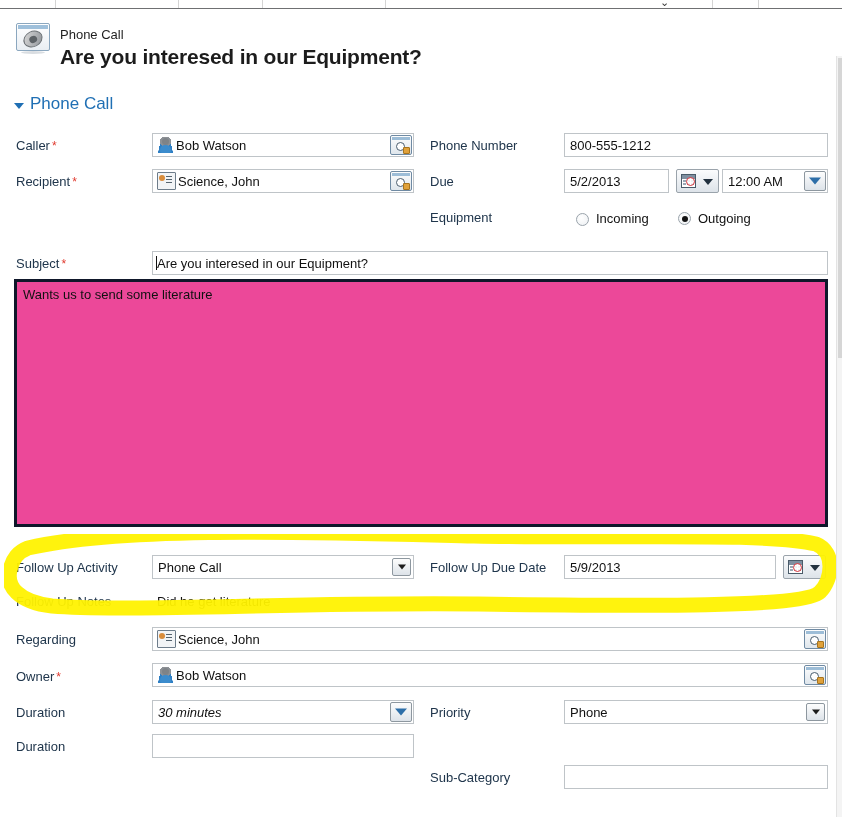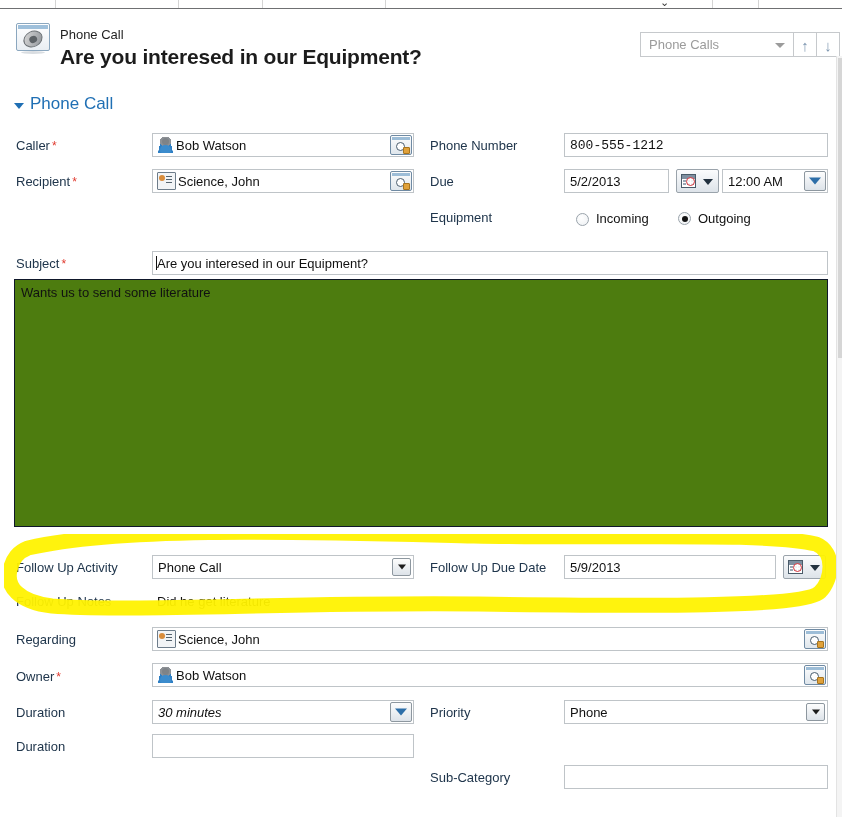--- a/index.html
+++ b/index.html
@@ -403,22 +403,22 @@
     width: 6px; height: 6px;
     border-radius: 50%;
     background: #131313;
   }
 
   
   #notes-box {
     position: absolute;
     left: 14px; top: 279px;
     width: 814px; height: 248px;
-    border: 1px solid #0f172a;
-    background: #4d7c0f;
+    border: 3px solid #0f172a;
+    background: #ec4899;
     box-sizing: border-box;
     font-size: 13px;
     color: #111111;
   }
   #notes-text { padding: 5px 0 0 6px; }
 
   
   .caret-bar {
     display: inline-block;
     width: 1px;
@@ -488,32 +488,20 @@
   <div id="entity-icon">
     <div class="ic-frame"></div>
     <div class="ic-phone"></div>
     <div class="ic-shadow"></div>
   </div>
 
   <div id="entity-type">Phone Call</div>
 
   <div id="record-title">Are you interesed in our Equipment?</div>
 
-  <div id="recordset">
-    <div id="recordset-select">
-      <span class="rs-label">Phone Calls</span>
-      <span class="rs-caret"></span>
-    </div>
-    <div class="rs-nav">
-      <span class="arrow-up">↑</span>
-    </div>
-    <div class="rs-nav">
-      <span class="arrow-down">↓</span>
-    </div>
-  </div>
 </div>
 
 <div id="section-heading">
   <span id="section-collapse-icon"></span>
   <span id="section-heading-label">Phone Call</span>
 </div>
 
 <div class="fld-label" style="left:16px; top:138px;">
   <span>Caller</span><span class="req-star">*</span>
 </div>
@@ -532,21 +520,21 @@
 <div class="txtbox with-icon" style="left:152px; top:169px; width:262px;">
   <span class="mini-icon icon-card"></span>
   <span class="val">Science, John</span>
 </div>
 <div class="lookup-btn" style="left:390px; top:171px;">
   <span class="glass"></span>
   <span class="badge"></span>
 </div>
 
 <div class="fld-label" style="left:430px; top:138px;">Phone Number</div>
-<div class="txtbox" style="left:564px; top:133px; width:264px;font-family:Liberation Mono, monospace;">
+<div class="txtbox" style="left:564px; top:133px; width:264px;">
   <span class="val">800-555-1212</span>
 </div>
 
 <div class="fld-label" style="left:430px; top:174px;">Due</div>
 <div class="txtbox" style="left:564px; top:169px; width:105px;text-align:right;">
   <span class="val">5/2/2013</span>
 </div>
 <div class="datebtn" style="left:676px; top:169px;">
   <span class="cal"></span>
   <span class="clock"></span>

